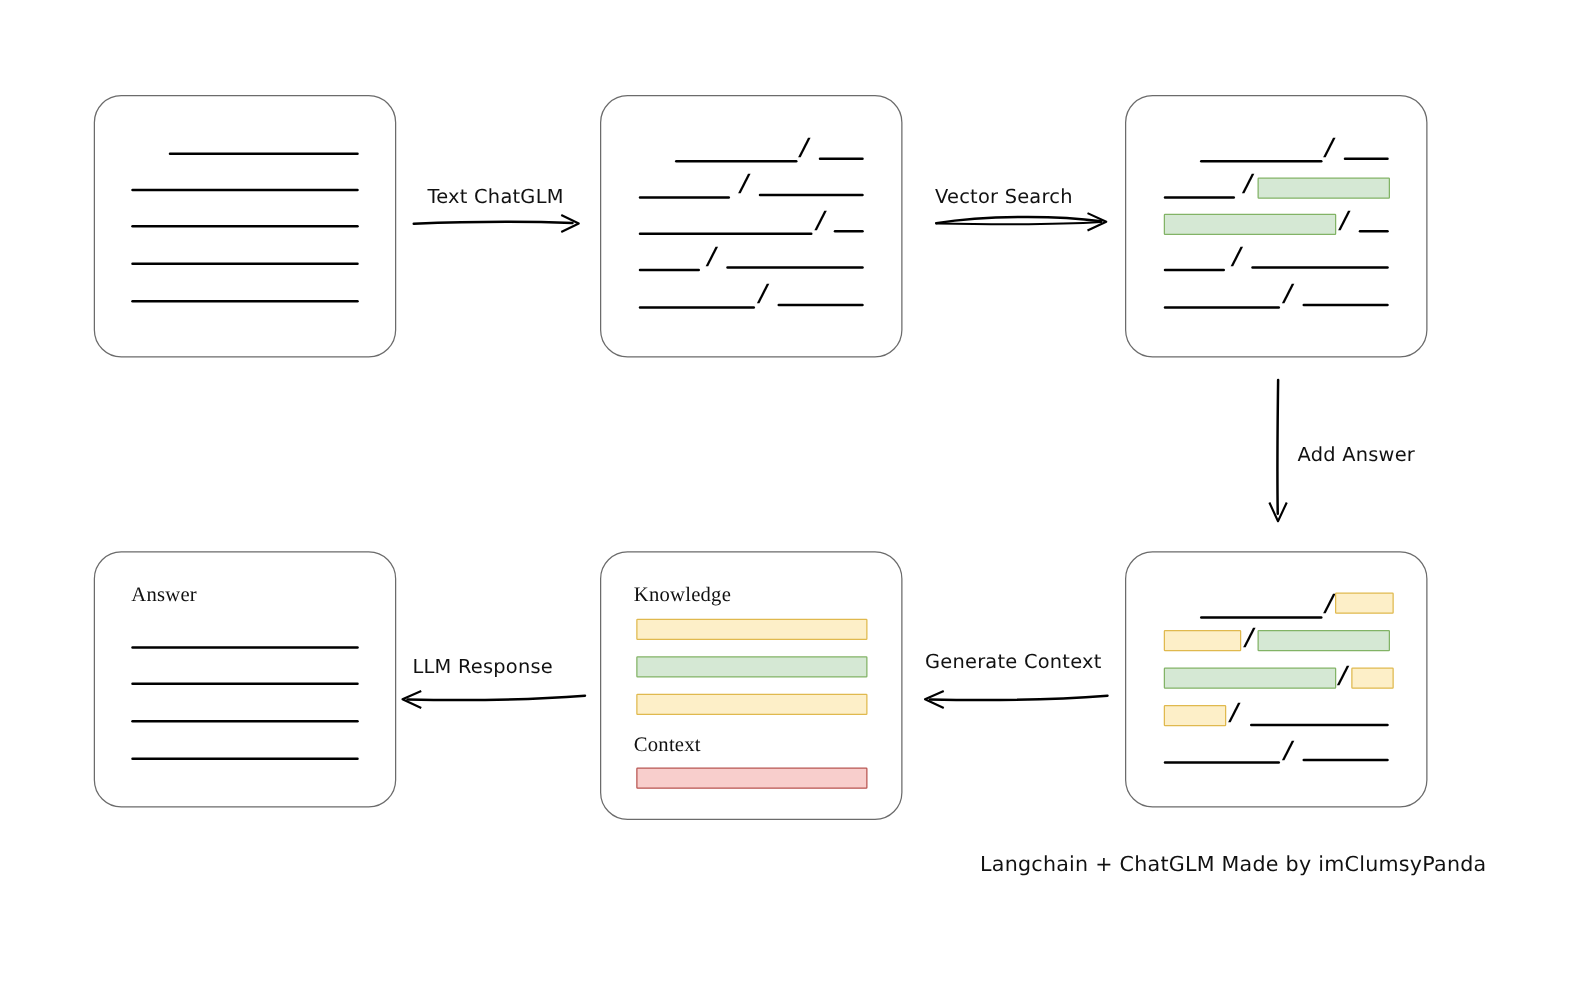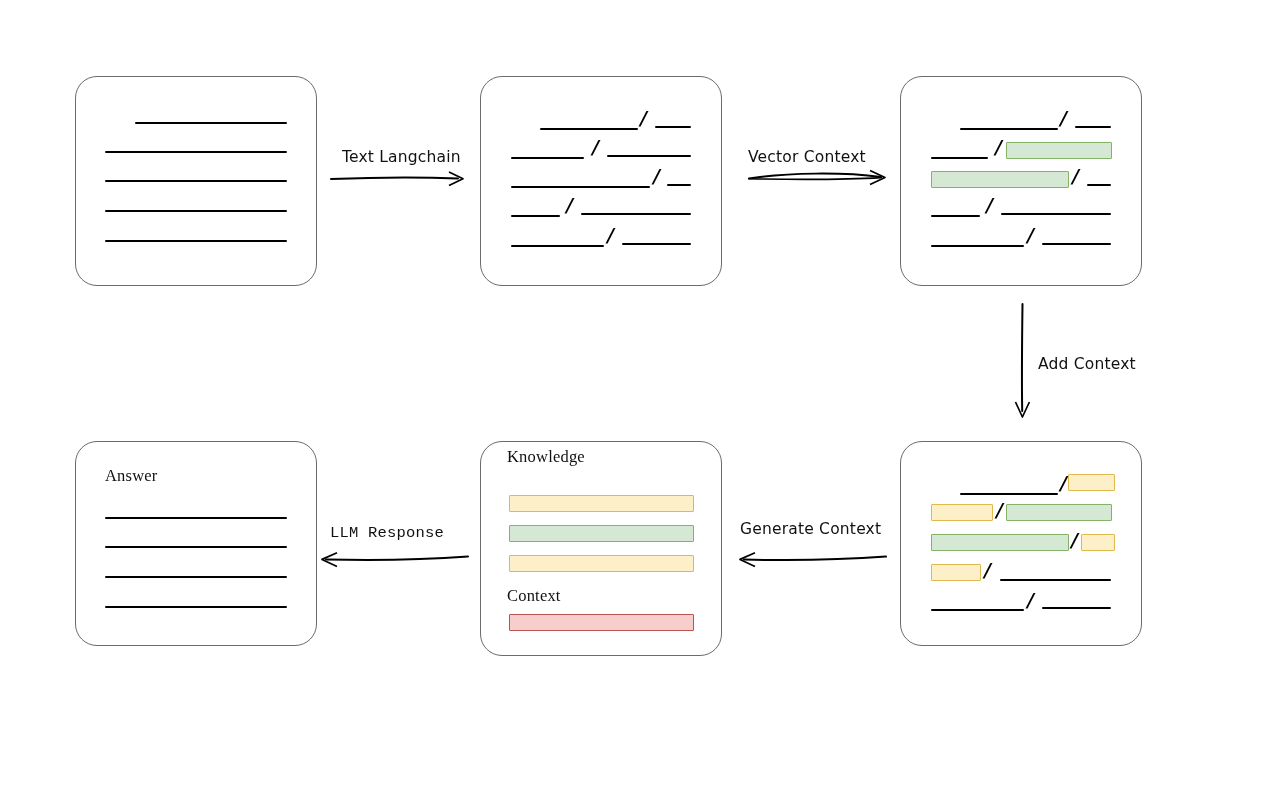--- a/index.html
+++ b/index.html
@@ -83,21 +83,21 @@
 
 <div id="stage">
 
   <div class="node-box" style="left:75px; top:76px; width:242px; height:210px;"></div>
   <div class="rule" style="left:135px; top:122px; width:152px;"></div>
   <div class="rule" style="left:105px; top:151px; width:182px;"></div>
   <div class="rule" style="left:105px; top:180px; width:182px;"></div>
   <div class="rule" style="left:105px; top:210px; width:182px;"></div>
   <div class="rule" style="left:105px; top:240px; width:182px;"></div>
 
-  <div class="edge-label" style="left:342px; top:148px;">Text Langchain</div>
+  <div class="edge-label" style="left:342px; top:148px;">Text ChatGLM</div>
   <svg class="edge" style="left:330px; top:168px;" width="140" height="22" viewBox="0 0 140 22">
     <path d="M1,11 C40,9.4 92,9.0 128,10.4" stroke="#000" stroke-width="2" fill="none" stroke-linecap="round"></path>
     <path d="M119,4 L133,10.8 L119,17.6" stroke="#000" stroke-width="1.7" fill="none" stroke-linejoin="round"></path>
   </svg>
 
   <div class="node-box" style="left:480px; top:76px; width:242px; height:210px;"></div>
 
   <div class="rule" style="left:540px; top:128px; width:98px;"></div>
   <span class="slash" style="left:640px; top:109px;">/</span>
   <div class="rule" style="left:655px; top:126px; width:36px;"></div>
@@ -111,21 +111,21 @@
   <div class="rule" style="left:667px; top:184px; width:24px;"></div>
 
   <div class="rule" style="left:511px; top:215px; width:49px;"></div>
   <span class="slash" style="left:566px; top:196px;">/</span>
   <div class="rule" style="left:581px; top:213px; width:110px;"></div>
 
   <div class="rule" style="left:511px; top:245px; width:93px;"></div>
   <span class="slash" style="left:607px; top:226px;">/</span>
   <div class="rule" style="left:622px; top:243px; width:69px;"></div>
 
-  <div class="edge-label" style="left:748px; top:148px;">Vector Context</div>
+  <div class="edge-label" style="left:748px; top:148px;">Vector Search</div>
   <svg class="edge" style="left:748px; top:166px;" width="145" height="24" viewBox="0 0 145 24">
     <path d="M1,12.5 C40,6.5 95,6.0 133,11.0" stroke="#000" stroke-width="2" fill="none" stroke-linecap="round"></path>
     <path d="M1,12.8 C45,13.6 100,13.6 133,11.6" stroke="#000" stroke-width="1.6" fill="none" stroke-linecap="round"></path>
     <path d="M122,4.5 L137,11.4 L122,18.4" stroke="#000" stroke-width="1.7" fill="none" stroke-linejoin="round"></path>
   </svg>
 
   <div class="node-box" style="left:900px; top:76px; width:242px; height:210px;"></div>
 
   <div class="rule" style="left:960px; top:128px; width:98px;"></div>
   <span class="slash" style="left:1060px; top:109px;">/</span>
@@ -140,21 +140,21 @@
   <div class="rule" style="left:1087px; top:184px; width:24px;"></div>
 
   <div class="rule" style="left:931px; top:215px; width:49px;"></div>
   <span class="slash" style="left:986px; top:196px;">/</span>
   <div class="rule" style="left:1001px; top:213px; width:110px;"></div>
 
   <div class="rule" style="left:931px; top:245px; width:93px;"></div>
   <span class="slash" style="left:1027px; top:226px;">/</span>
   <div class="rule" style="left:1042px; top:243px; width:69px;"></div>
 
-  <div class="edge-label" style="left:1038px; top:355px;">Add Context</div>
+  <div class="edge-label" style="left:1038px; top:355px;">Add Answer</div>
   <svg class="edge" style="left:1011px; top:303px;" width="24" height="118" viewBox="0 0 24 118">
     <path d="M11.5,1 C11.0,40 10.6,75 11.2,108" stroke="#000" stroke-width="2" fill="none" stroke-linecap="round"></path>
     <path d="M4.5,99 L11.4,114 L18.4,99" stroke="#000" stroke-width="1.7" fill="none" stroke-linejoin="round"></path>
   </svg>
 
   <div class="node-box" style="left:900px; top:441px; width:242px; height:205px;"></div>
 
   <div class="rule" style="left:960px; top:493px; width:98px;"></div>
   <span class="slash" style="left:1060px; top:474px;">/</span>
   <div class="chip chip-yellow" style="left:1068px; top:474px; width:47px; height:17px;"></div>
@@ -175,34 +175,35 @@
   <span class="slash" style="left:1027px; top:591px;">/</span>
   <div class="rule" style="left:1042px; top:607px; width:69px;"></div>
 
   <div class="edge-label" style="left:740px; top:520px;">Generate Context</div>
   <svg class="edge" style="left:736px; top:548px;" width="152" height="22" viewBox="0 0 152 22">
     <path d="M150,8.6 C110,11.6 52,12.6 8,11.6" stroke="#000" stroke-width="2" fill="none" stroke-linecap="round"></path>
     <path d="M19,4.8 L4,11.4 L19,18.4" stroke="#000" stroke-width="1.7" fill="none" stroke-linejoin="round"></path>
   </svg>
 
   <div class="node-box" style="left:480px; top:441px; width:242px; height:215px;"></div>
-  <div class="node-title" style="left:507px; top:447px;">Knowledge</div>
+  <div class="node-title" style="left:507px; top:466px;">Knowledge</div>
   <div class="chip chip-yellow" style="left:509px; top:495px; width:185px; height:17px;"></div>
   <div class="chip chip-green" style="left:509px; top:525px; width:185px; height:17px;"></div>
   <div class="chip chip-yellow" style="left:509px; top:555px; width:185px; height:17px;"></div>
   <div class="node-title" style="left:507px; top:586px;">Context</div>
   <div class="chip chip-red" style="left:509px; top:614px; width:185px; height:17px;"></div>
 
-  <div class="edge-label" style="left:330px; top:524px;font-family:Liberation Mono, monospace;">LLM Response</div>
+  <div class="edge-label" style="left:330px; top:524px;">LLM Response</div>
   <svg class="edge" style="left:318px; top:548px;" width="152" height="22" viewBox="0 0 152 22">
     <path d="M150,8.6 C110,11.6 52,12.6 8,11.6" stroke="#000" stroke-width="2" fill="none" stroke-linecap="round"></path>
     <path d="M19,4.8 L4,11.4 L19,18.4" stroke="#000" stroke-width="1.7" fill="none" stroke-linejoin="round"></path>
   </svg>
 
   <div class="node-box" style="left:75px; top:441px; width:242px; height:205px;"></div>
   <div class="node-title" style="left:105px; top:466px;">Answer</div>
   <div class="rule" style="left:105px; top:517px; width:182px;"></div>
   <div class="rule" style="left:105px; top:546px; width:182px;"></div>
   <div class="rule" style="left:105px; top:576px; width:182px;"></div>
   <div class="rule" style="left:105px; top:606px; width:182px;"></div>
 
+  <div class="caption" style="left:784px; top:682px;">Langchain + ChatGLM Made by imClumsyPanda</div>
 
 </div>
 
 </body></html>

